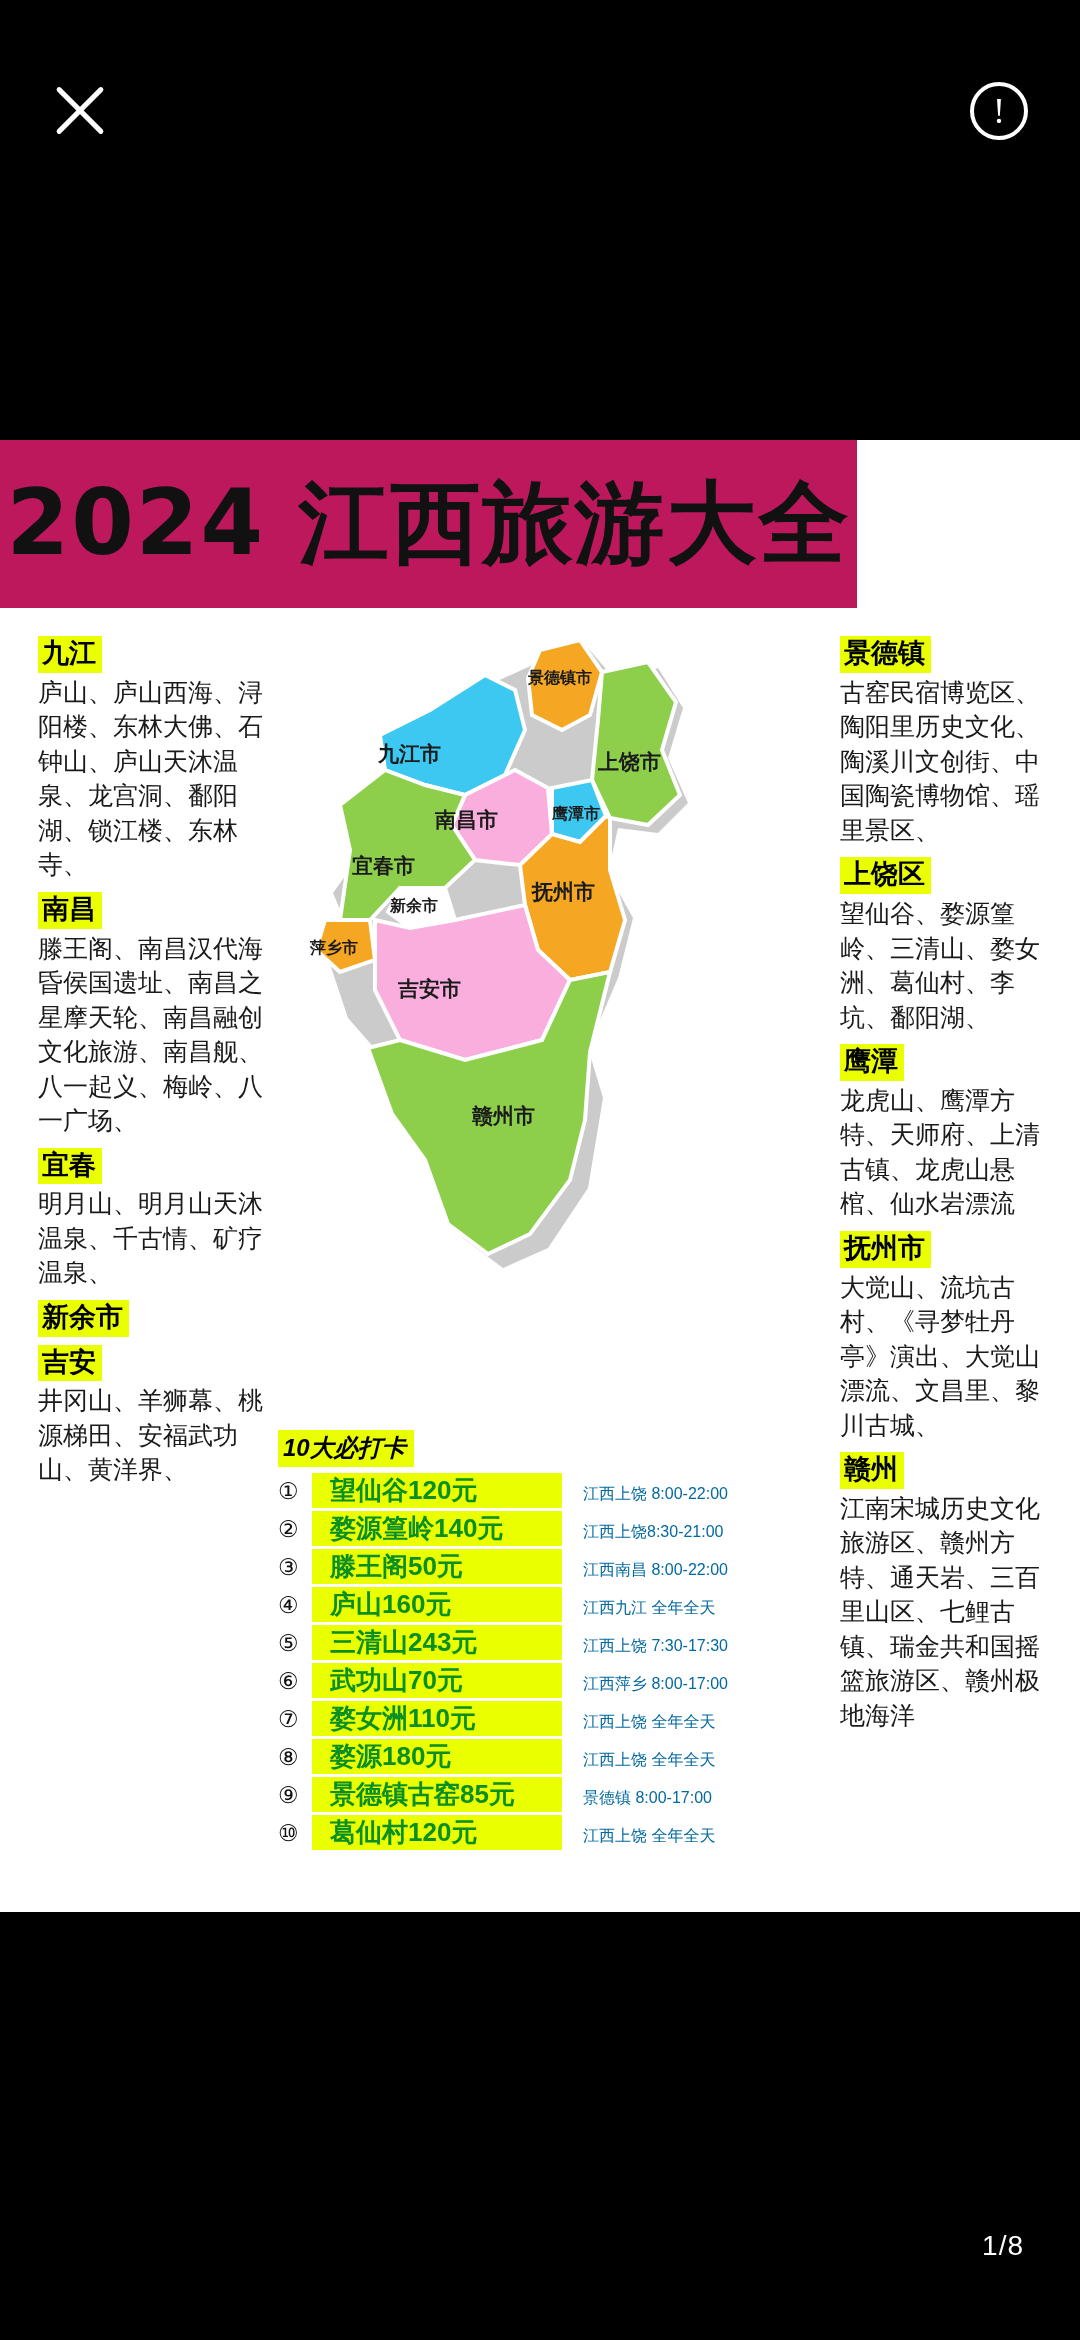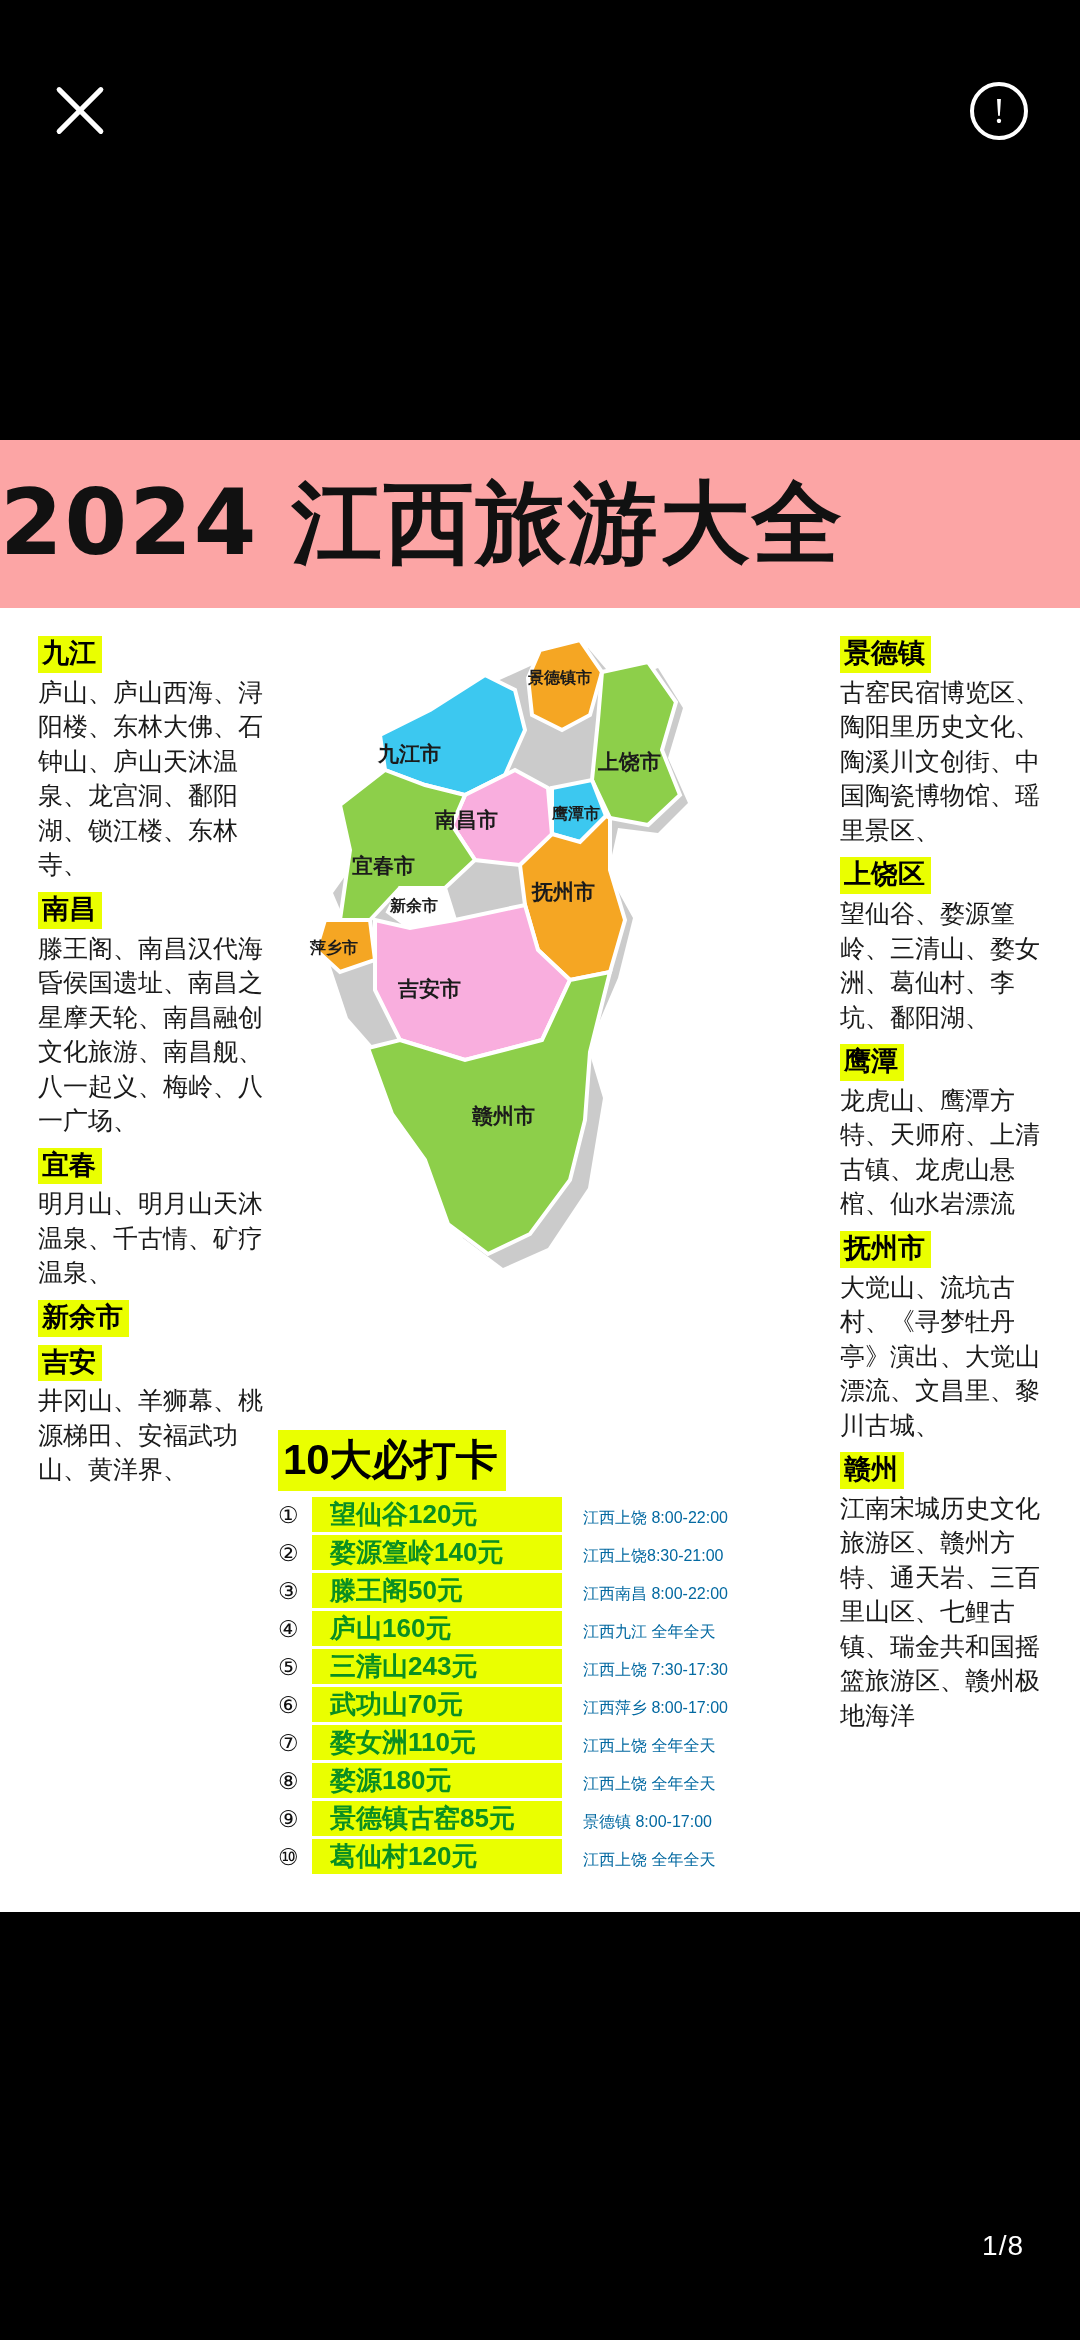--- a/index.html
+++ b/index.html
@@ -67,26 +67,26 @@
     top: 440px;
     left: 0;
     width: 1080px;
     height: 1472px;
     background: #ffffff;
   }
 
   #poster-header {
     position: absolute;
     top: 0; left: 0;
-    width: 1080px;
+    width: 857px;
     height: 168px;
-    background: #fca5a5;
+    background: #be185d;
     display: flex;
     align-items: center;
-    justify-content: flex-start;
+    justify-content: center;
   }
   #poster-title {
     font-family: "DejaVu Sans", sans-serif;
     font-weight: bold;
     font-size: 90px;
     color: #111;
     letter-spacing: 2px;
     white-space: nowrap;
   }
 
@@ -139,23 +139,24 @@
     position: absolute;
     left: 278px;
     top: 990px;
     width: 540px;
   }
   #must-title {
     display: inline-block;
     background: #eaff00;
     color: #000;
     font-weight: bold;
-    font-size: 42px;
+    font-size: 24px;
     padding: 2px 8px 3px 5px;
     margin-bottom: 6px;
+    font-style: italic;
   }
   .must-row {
     display: flex;
     align-items: baseline;
     margin-bottom: 3px;
   }
   .must-num {
     width: 34px;
     flex: 0 0 34px;
     font-size: 23px;

